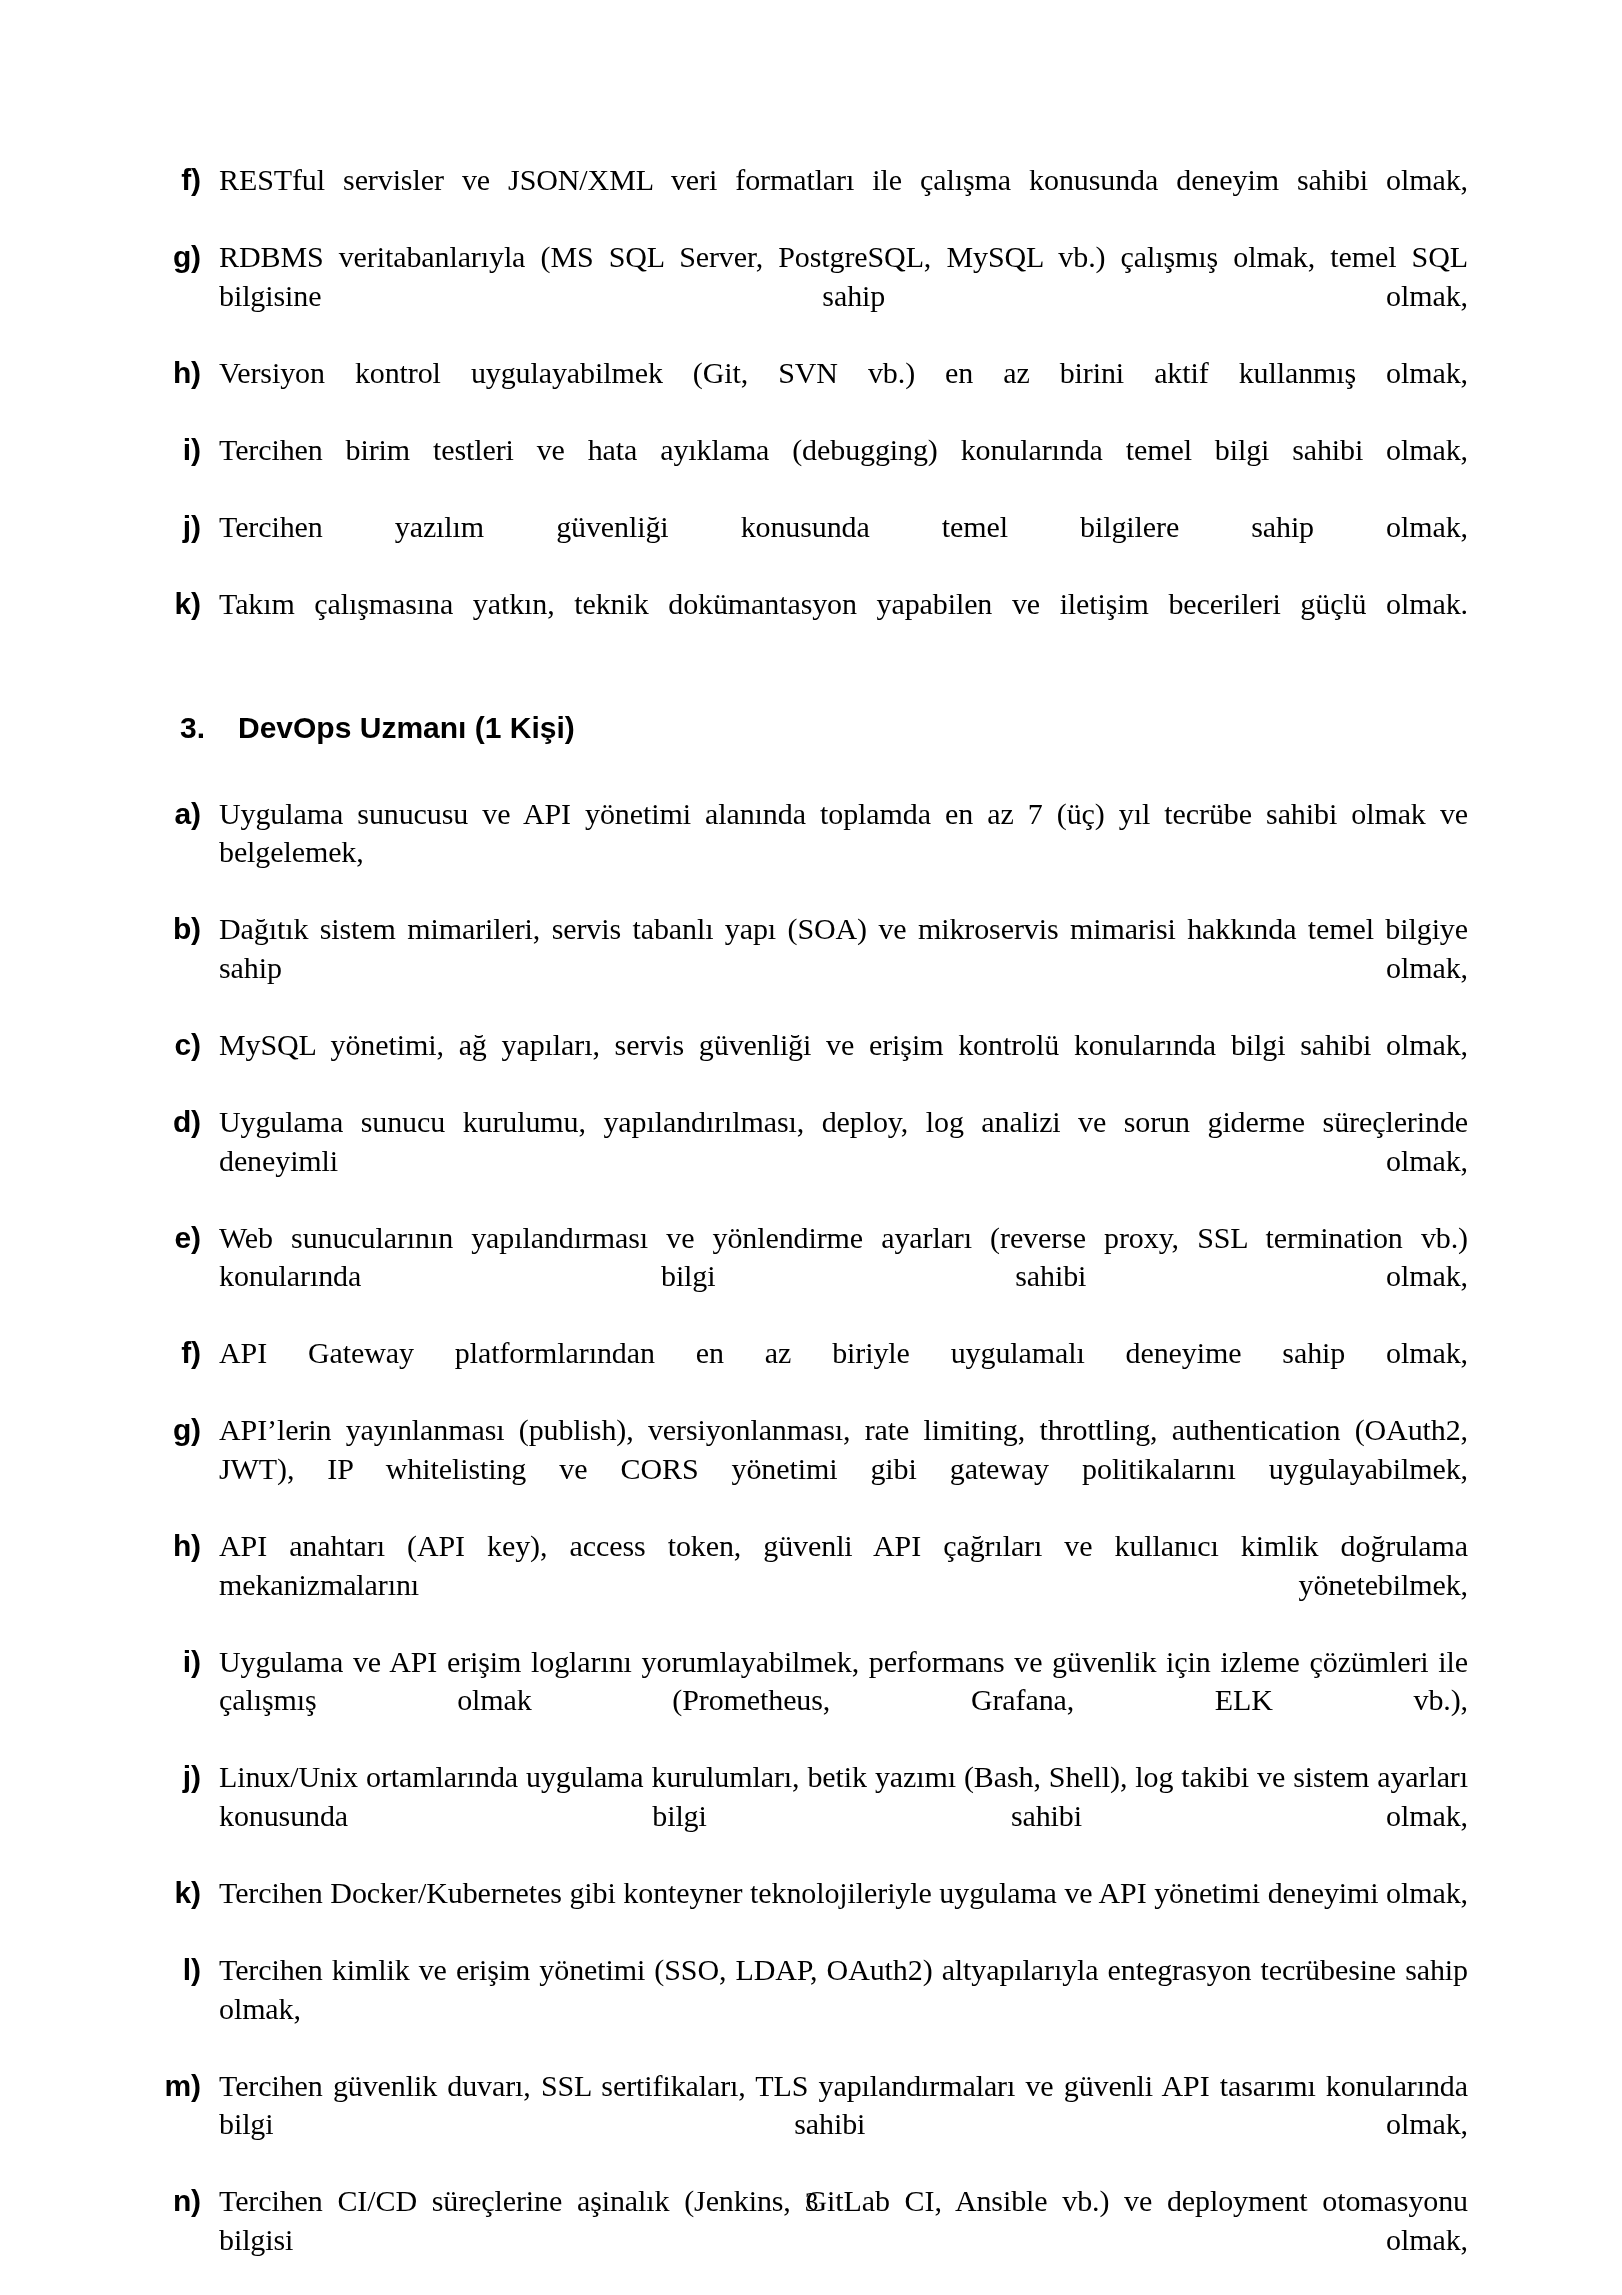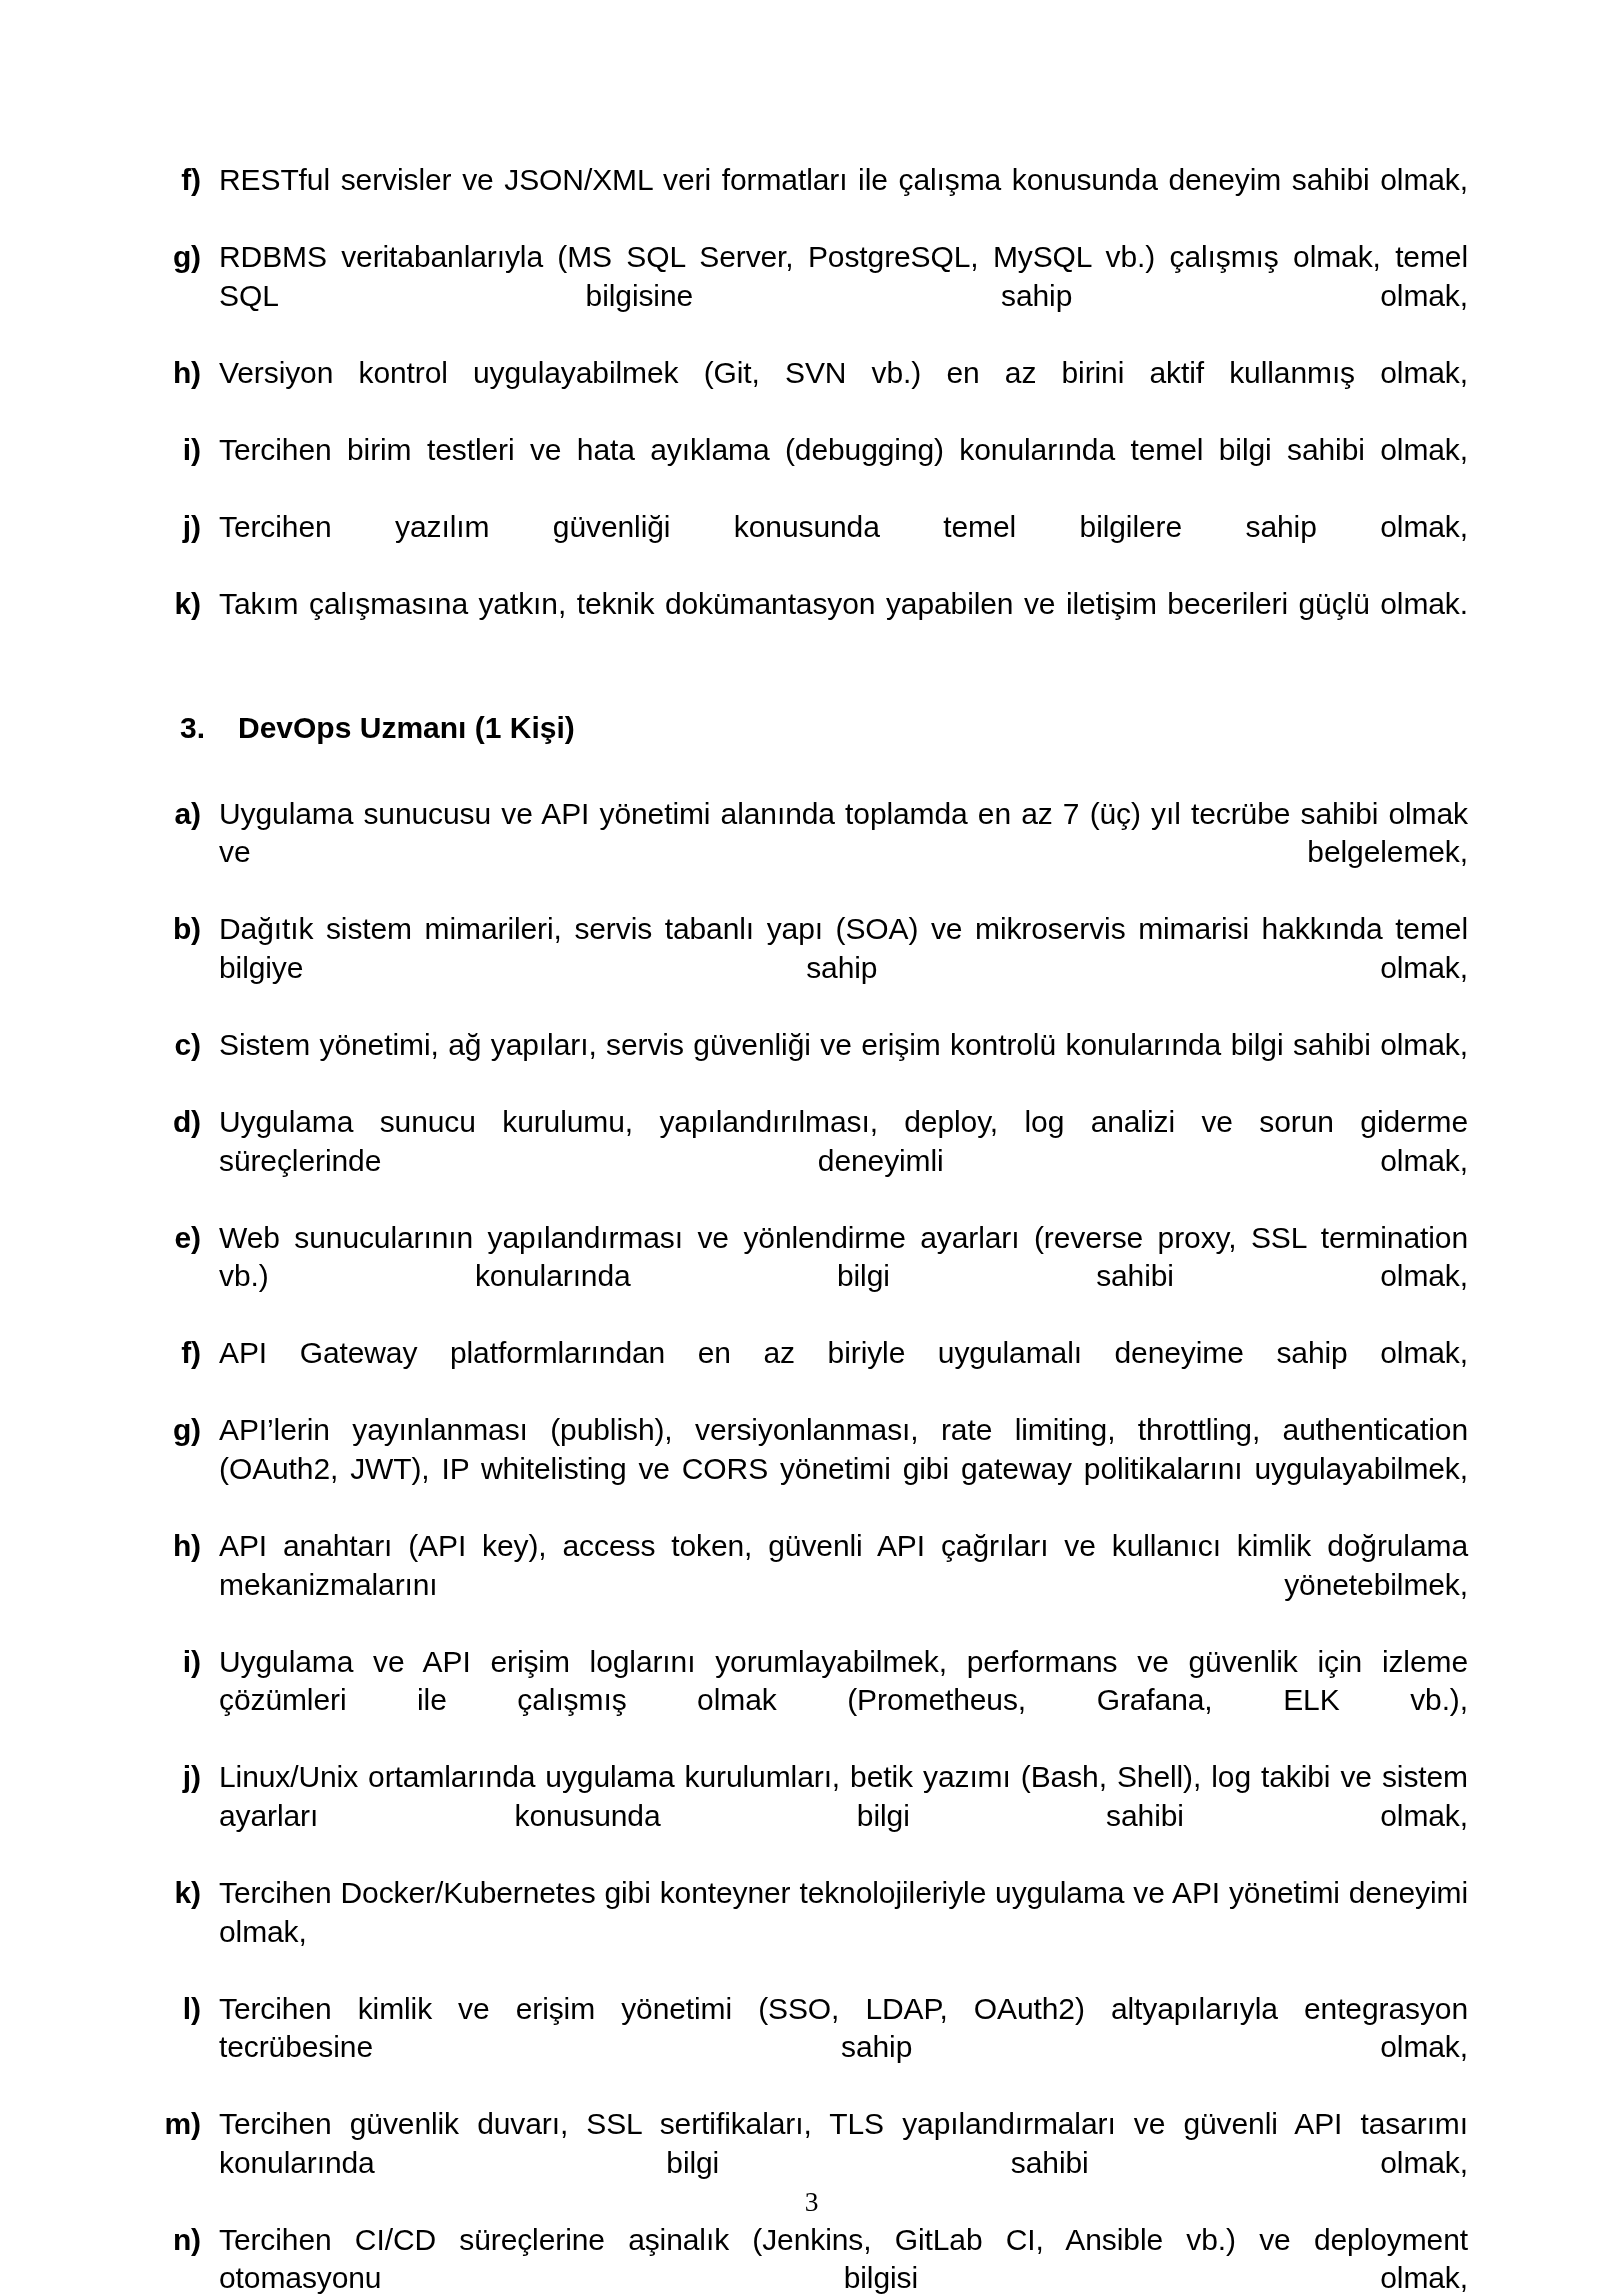--- a/index.html
+++ b/index.html
@@ -47,20 +47,21 @@
     left: 0;
     top: 0;
     width: 47px;
     text-align: right;
     font-weight: bold;
     font-size: 30px;
     line-height: 1.285;
   }
   ol.alpha-list > li > .itxt {
     display: block;
+    font-family: Liberation Serif, serif;
   }
   
   ol.alpha-list > li > .itxt::after {
     content: "";
     display: inline-block;
     width: 100%;
   }
 
   
   .list-continued {
@@ -146,21 +147,21 @@
           <li>
             <span class="marker">a)</span>
             <span class="itxt">Uygulama sunucusu ve API yönetimi alanında toplamda en az 7 (üç) yıl tecrübe sahibi olmak ve belgelemek,</span>
           </li>
           <li>
             <span class="marker">b)</span>
             <span class="itxt">Dağıtık sistem mimarileri, servis tabanlı yapı (SOA) ve mikroservis mimarisi hakkında temel bilgiye sahip olmak,</span>
           </li>
           <li>
             <span class="marker">c)</span>
-            <span class="itxt">Sistem yönetimi, ağ yapıları, servis güvenliği ve erişim kontrolü konularında bilgi sahibi olmak,</span>
+            <span class="itxt">MySQL yönetimi, ağ yapıları, servis güvenliği ve erişim kontrolü konularında bilgi sahibi olmak,</span>
           </li>
           <li>
             <span class="marker">d)</span>
             <span class="itxt">Uygulama sunucu kurulumu, yapılandırılması, deploy, log analizi ve sorun giderme süreçlerinde deneyimli olmak,</span>
           </li>
           <li>
             <span class="marker">e)</span>
             <span class="itxt">Web sunucularının yapılandırması ve yönlendirme ayarları (reverse proxy, SSL termination vb.) konularında bilgi sahibi olmak,</span>
           </li>
           <li>

